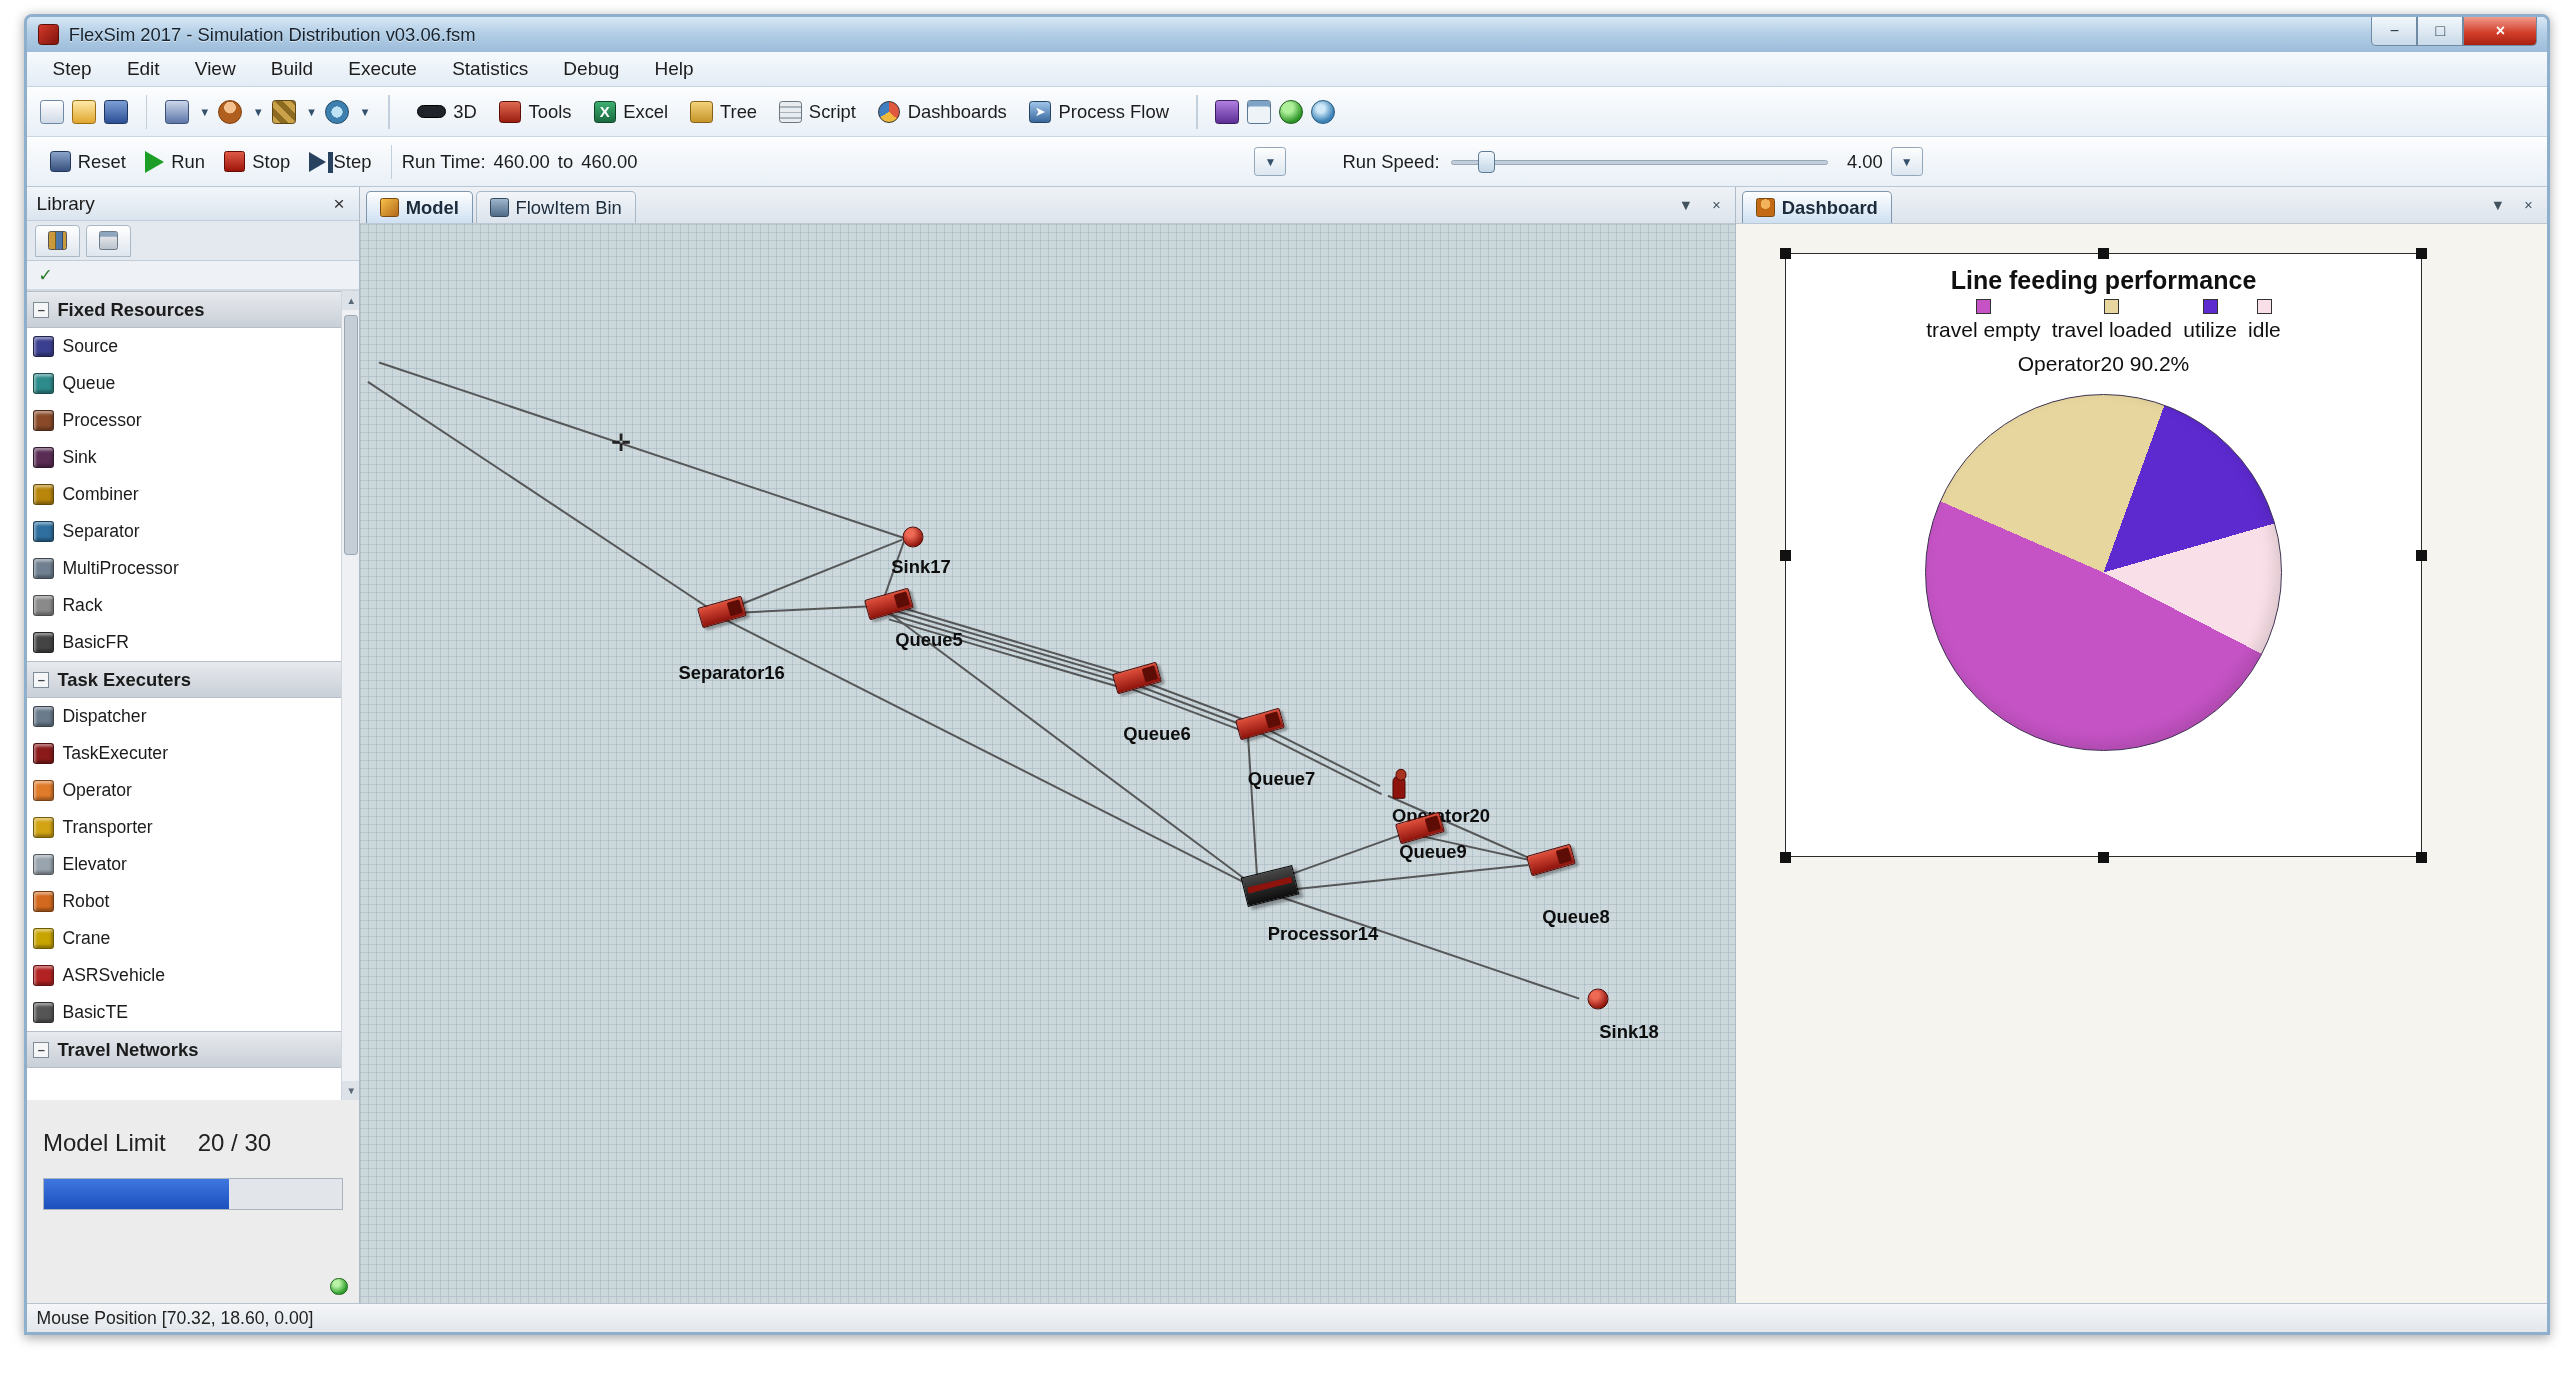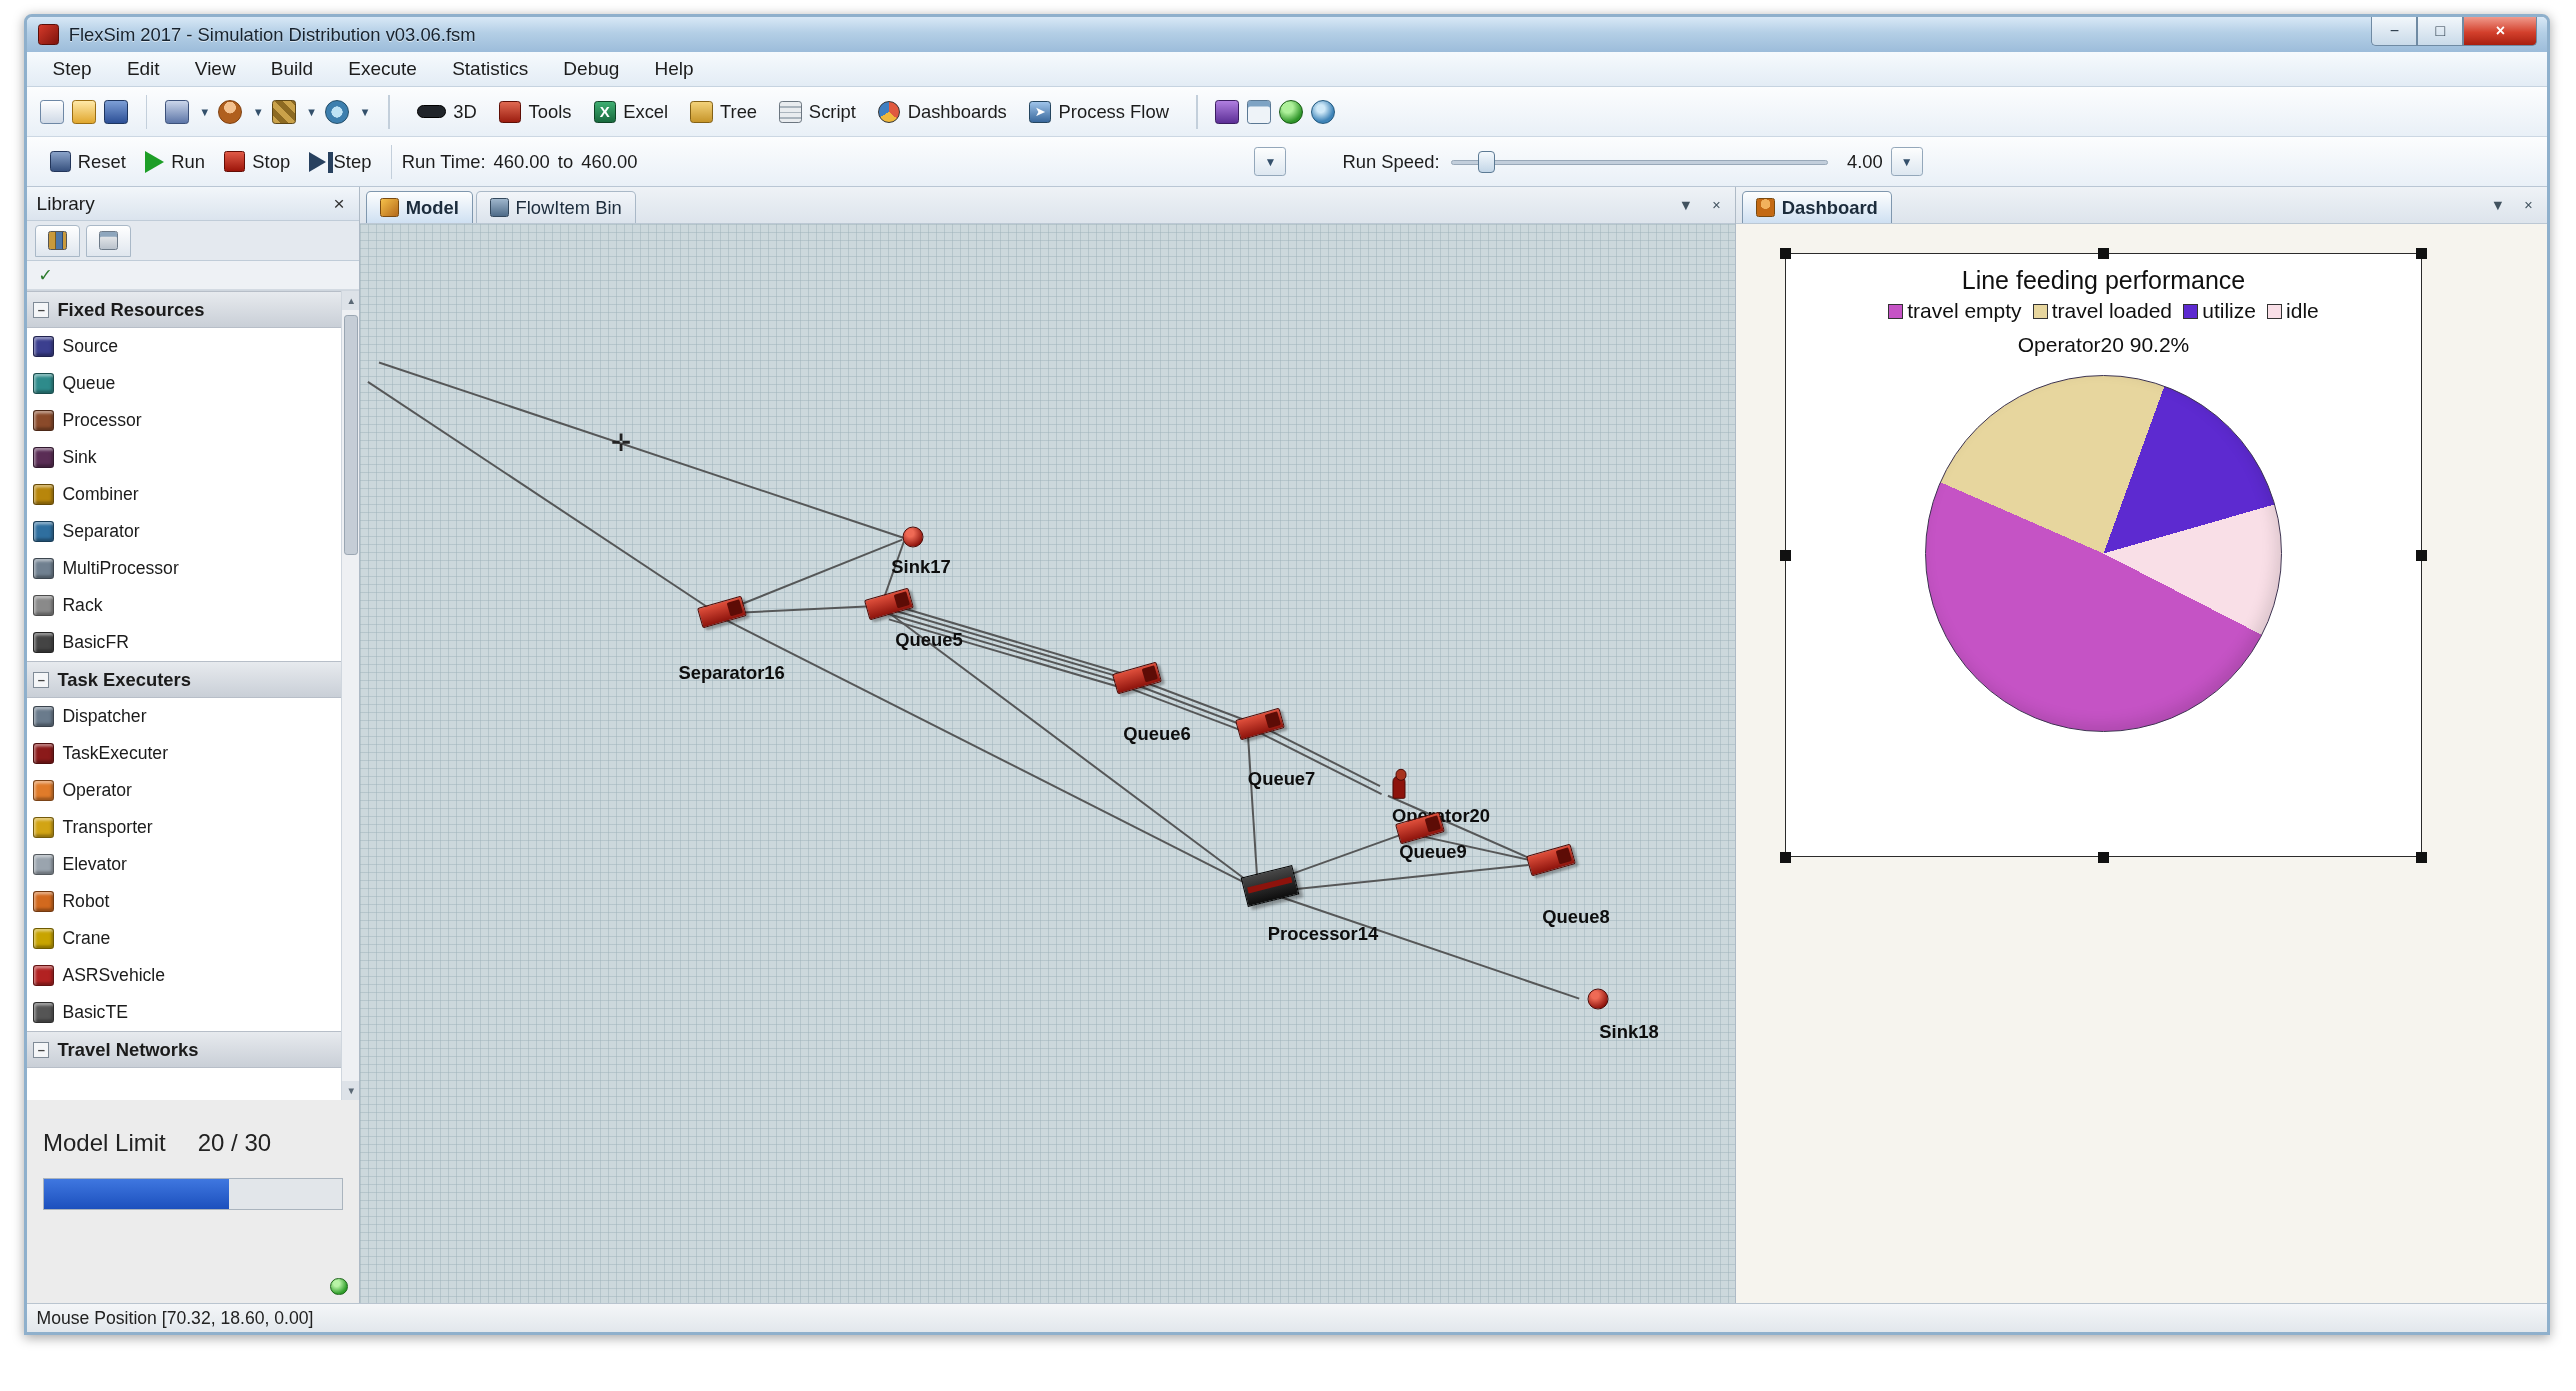--- a/index.html
+++ b/index.html
@@ -142,23 +142,23 @@
   .model-obj.processor .shape::after { content:""; position:absolute; left:3.2px; top:9.6px; width:45px; height:6.4px; background:#8d130c; }
 
   
   .dashpanel { width:811px; flex:0 0 auto; display:flex; flex-direction:column; background:#f3f1ea; }
   .dash-content { position:relative; flex:1; background:#f6f4ee; }
   .widget { position:absolute; left:49px; top:29px; width:637px; height:604px; background:#ffffff; border:1.6px solid #2b2b2b; }
   .handle { position:absolute; width:11.2px; height:11.2px; background:#111; }
   .h-nw{left:-6.4px;top:-6.4px;} .h-n{left:calc(50% - 5.6px);top:-6.4px;} .h-ne{right:-6.4px;top:-6.4px;}
   .h-w{left:-6.4px;top:calc(50% - 5.6px);} .h-e{right:-6.4px;top:calc(50% - 5.6px);}
   .h-sw{left:-6.4px;bottom:-6.4px;} .h-s{left:calc(50% - 5.6px);bottom:-6.4px;} .h-se{right:-6.4px;bottom:-6.4px;}
-  .chart-title { text-align:center; font-size:25px; font-weight:normal; color:#101010; margin-top:11.2px; }
+  .chart-title { text-align:center; font-size:25px; font-weight:bold; color:#101010; margin-top:11.2px; }
   .legend { display:flex; justify-content:center; align-items:center; gap:11.2px; margin-top:4.8px; flex-wrap:wrap; }
-  .legend-entry { display:flex; align-items:center; gap:4px; font-size:21px; color:#101010; }
+  .legend-entry { display:flex; align-items:center; gap:4px; font-size:21px; color:#101010;flex-direction:column; }
   .legend-swatch { width:15px; height:15px; border:0.8px solid #333; background:var(--c,#ccc); }
   .chart-sub { text-align:center; font-size:21px; color:#101010; margin-top:10px; }
   .pie-wrap { display:flex; justify-content:center; margin-top:17.6px; }
   .pie { width:357px; height:357px; border-radius:50%; border:1.6px solid #3c3350; box-shadow:inset -4.8px -6.4px 14.4px rgba(0,0,0,.12); }
 </style>
 </head>
 <body>
 
 <div class="window">
 

